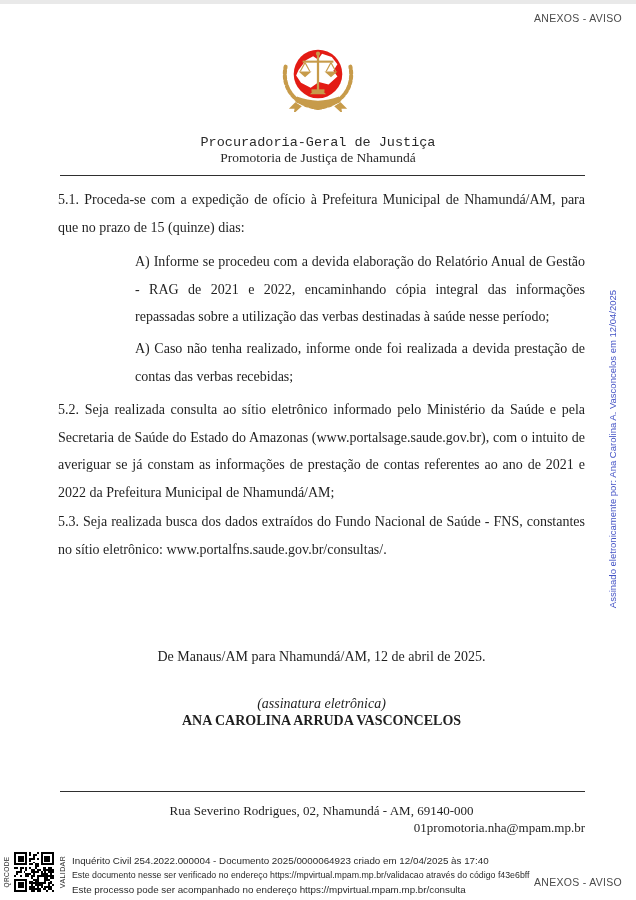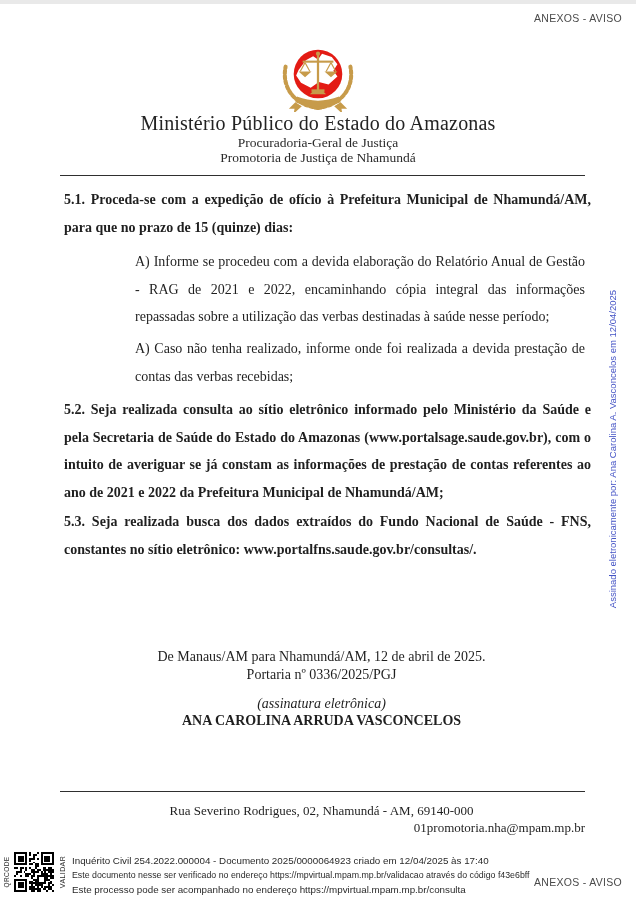--- a/index.html
+++ b/index.html
@@ -20,33 +20,33 @@
   }
   .corner-top{top:8px;right:14px;}
   .corner-bottom{top:872px;right:14px;}
 
   .logo{position:absolute;left:268px;top:40px;width:100px;height:68px;}
 
   .org-title{
     position:absolute;top:108px;left:0;width:100%;
     text-align:center;font-size:20px;color:#232323;letter-spacing:.2px;
   }
-  .dept1{position:absolute;top:131px;left:0;width:100%;text-align:center;font-size:13.5px;color:#2a2a2a;}
+  .dept1{position:absolute;top:131px;left:0;width:100%;text-align:center;font-size:13.5px;color:#2a2a2a;font-family:Liberation Mono, monospace;}
   .dept2{position:absolute;top:146px;left:0;width:100%;text-align:center;font-size:13.5px;color:#2a2a2a;}
 
   .hr{position:absolute;left:60px;width:525px;border-top:1px solid #2f2f2f;height:0;}
   .hr-header{top:171px;}
   .hr-footer{top:787px;}
 
   .para{
     position:absolute;
     font-size:14px;line-height:27.5px;
     text-align:justify;color:#1f1f1f;
   }
-  .para-main{left:64px;width:527px;font-weight:bold;}
+  .para-main{left:58px;width:527px;}
   .para-indent{left:135px;width:450px;}
 
   .closing-line{position:absolute;left:115px;top:565px;font-size:14px;color:#1f1f1f;}
 
   .center-line{position:absolute;left:58px;width:527px;text-align:center;font-size:14px;color:#1f1f1f;}
   .place-date{top:645px;}
   .portaria{top:663px;}
   .esign-note{top:692px;font-style:italic;}
   .signer-name{top:709px;font-weight:bold;}
   .signer-role{top:727px;}
@@ -112,34 +112,32 @@
         <path d="M44 23 L38 34 M44 23 L50 34" stroke-width="1.4" fill="none"></path>
         <path d="M76 23 L70 34 M76 23 L82 34" stroke-width="1.4" fill="none"></path>
         <path d="M36 34 L52 34 L44 41 Z" stroke="none"></path>
         <path d="M68 34 L84 34 L76 41 Z" stroke="none"></path>
         <rect x="52" y="56" width="16" height="3.2" stroke="none"></rect>
         <path d="M50 62 L70 62 L66 58 L54 58 Z" stroke="none"></path>
       </g>
     </svg>
   </div>
 
-  <div class="org-title">Ministério Público do Estado do Amazonas</div>
   <div class="dept1">Procuradoria-Geral de Justiça</div>
   <div class="dept2">Promotoria de Justiça de Nhamundá</div>
 
   <div class="hr hr-header"></div>
 
   <div class="para para-main" style="top:182px;">5.1. Proceda-se com a expedição de ofício à Prefeitura Municipal de Nhamundá/AM, para que no prazo de 15 (quinze) dias:</div>
   <div class="para para-indent" style="top:244px;">A) Informe se procedeu com a devida elaboração do Relatório Anual de Gestão - RAG de 2021 e 2022, encaminhando cópia integral das informações repassadas sobre a utilização das verbas destinadas à saúde nesse período;</div>
   <div class="para para-indent" style="top:331px;">A) Caso não tenha realizado, informe onde foi realizada a devida prestação de contas das verbas recebidas;</div>
   <div class="para para-main" style="top:392px;">5.2. Seja realizada consulta ao sítio eletrônico informado pelo Ministério da Saúde e pela Secretaria de Saúde do Estado do Amazonas (www.portalsage.saude.gov.br), com o intuito de averiguar se já constam as informações de prestação de contas referentes ao ano de 2021 e 2022 da Prefeitura Municipal de Nhamundá/AM;</div>
   <div class="para para-main" style="top:504px;">5.3. Seja realizada busca dos dados extraídos do Fundo Nacional de Saúde - FNS, constantes no sítio eletrônico: www.portalfns.saude.gov.br/consultas/.</div>
 
   <div class="center-line place-date">De Manaus/AM para Nhamundá/AM, 12 de abril de 2025.</div>
-  <div class="center-line portaria">Portaria nº 0336/2025/PGJ</div>
   <div class="center-line esign-note">(assinatura eletrônica)</div>
   <div class="center-line signer-name">ANA CAROLINA ARRUDA VASCONCELOS</div>
 
   <div class="hr hr-footer"></div>
   <div class="center-line addr1">Rua Severino Rodrigues, 02, Nhamundá - AM, 69140-000</div>
   <div class="center-line addr2">01promotoria.nha@mpam.mp.br</div>
 
   <div class="side-signature">Assinado eletronicamente por: Ana Carolina A. Vasconcelos em 12/04/2025</div>
 
   <div class="qr-label-left">QRCODE</div>

